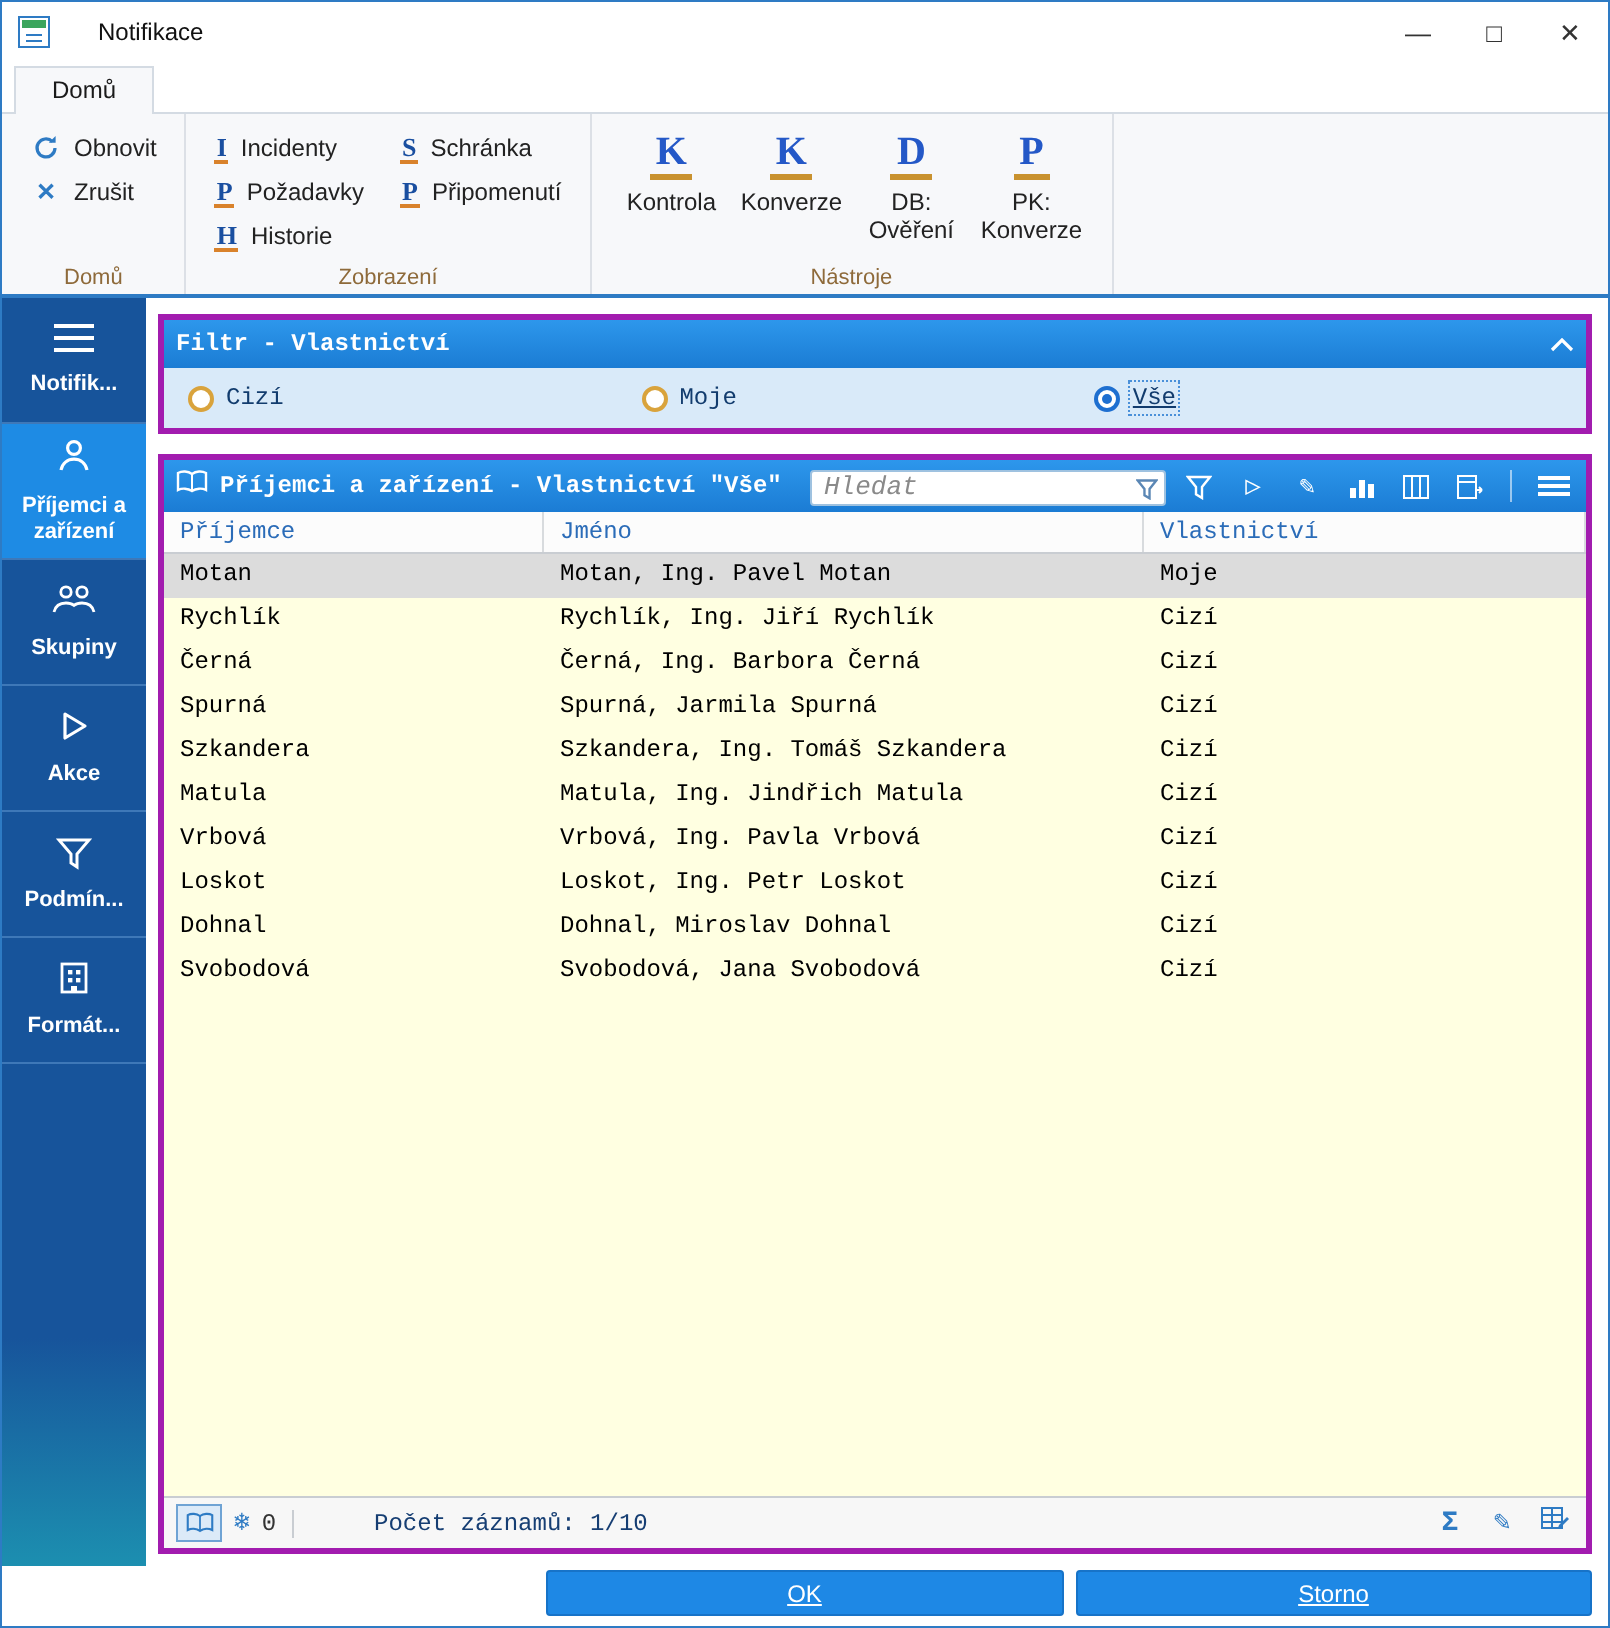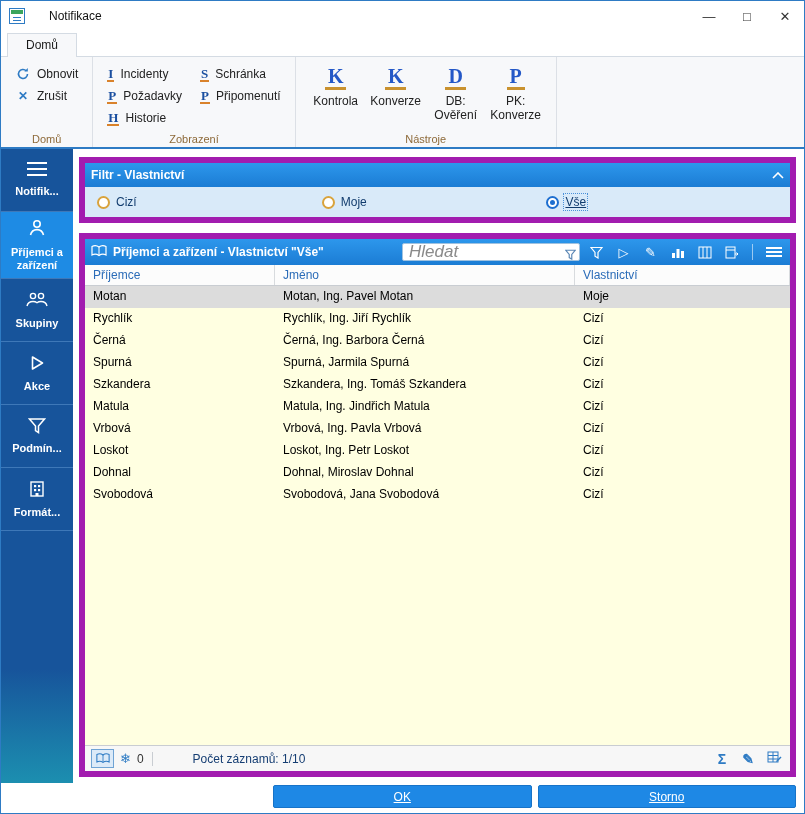--- a/index.html
+++ b/index.html
@@ -45,41 +45,41 @@
   .content { flex:1; display:flex; min-height:0; }
 
   .sidebar { width:72px; flex:0 0 auto; display:flex; flex-direction:column;
              background:linear-gradient(180deg,#17549B 0%, #17549B 82%, #1C8FB0 100%);font-weight:bold; }
   .side-item { min-height:63px; display:flex; flex-direction:column; align-items:center; justify-content:center;
                gap:4px; color:#fff; border-bottom:1px solid #3E78B8; padding:6px 2px; }
   .side-item.selected { background:#1E8BE4; }
   .side-label { font-size:11px; text-align:center; line-height:1.2; }
 
   .main { flex:1; display:flex; flex-direction:column; padding:8px 8px 6px 6px; min-width:0; background:#fff; }
-  .panel { border:6px solid #a21caf; }
+  .panel { border:3px solid #a21caf;font-family:Liberation Mono, monospace; }
   .panel-header { height:24px; background:linear-gradient(180deg,#2D97EC,#1B7CD4); display:flex;
                   align-items:center; padding:0 6px; gap:6px; color:#fff; flex:0 0 auto; }
   .ph-title { font-size:12px; font-weight:bold; white-space:nowrap; }
   .chevron { margin-left:auto; display:inline-flex; }
 
   .filter-panel { margin-bottom:10px; flex:0 0 auto; }
   .filter-body { height:30px; background:#D9EAF9; display:flex; align-items:center; padding:0 12px; }
   .radio-option { display:flex; align-items:center; gap:6px; width:33%; font-size:12px; color:#123C6E; }
   .radio { width:13px; height:13px; border-radius:50%; background:#fff; border:2px solid #D9A33C;
            display:inline-block; position:relative; flex:0 0 auto; }
   .radio-option.selected .radio { border-color:#1E6FD0; }
   .radio-option.selected .radio::after { content:""; position:absolute; inset:2px; border-radius:50%; background:#1E6FD0; }
   .radio-option.selected .radio-label { text-decoration:underline; outline:1px dotted #4A90D9; outline-offset:1px; }
 
   .table-panel { flex:1; display:flex; flex-direction:column; min-height:0; }
   .table-panel .panel-header { height:26px; }
   .spacer { flex:1; }
   .search-wrap { position:relative; width:178px; height:18px; flex:0 0 auto; }
   .search-wrap input { width:100%; height:100%; border:1px solid #9FC2E0; border-radius:2px;
-                       padding:0 20px 0 6px; font-size:17px; font-family:inherit; cursor:text; }
+                       padding:0 20px 0 6px; font-size:13px; font-family:inherit; cursor:text; }
   .search-wrap input::placeholder { font-style:italic; color:#8A8A8A; }
   .search-funnel { position:absolute; right:4px; top:3px; }
   .hicon { width:21px; height:18px; display:inline-flex; align-items:center; justify-content:center;
            color:#fff; font-size:13px; flex:0 0 auto; }
   .vsep { width:1px; height:16px; background:rgba(255,255,255,.55); margin:0 4px; flex:0 0 auto; }
 
   .thead { display:grid; grid-template-columns:190px 300px 1fr; background:#FCFCFC;
            border-bottom:1px solid #C9CDD2; flex:0 0 auto; }
   .th { font-size:12px; color:#2B6CB8; padding:3px 8px; border-right:1px solid #D8DBDE; white-space:nowrap; }
   .tbody { flex:1; background:#FFFFE1; overflow:hidden; }

